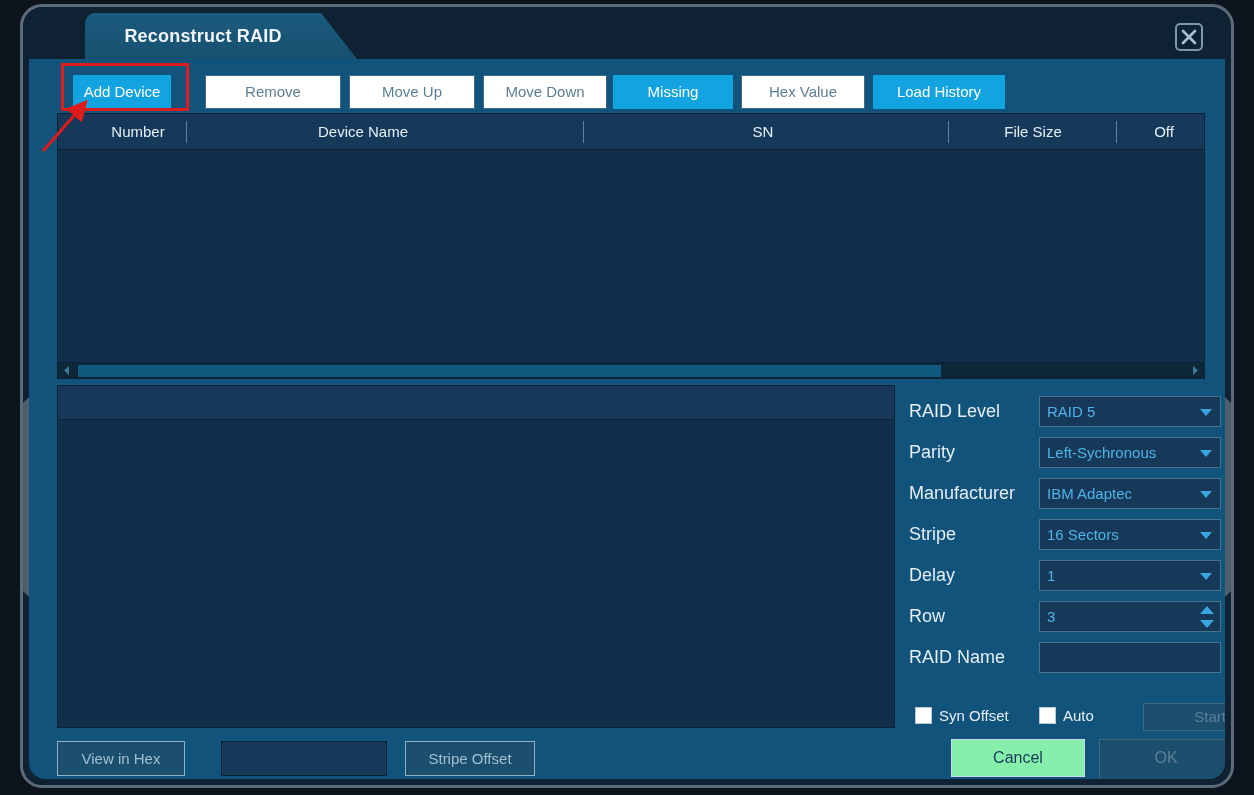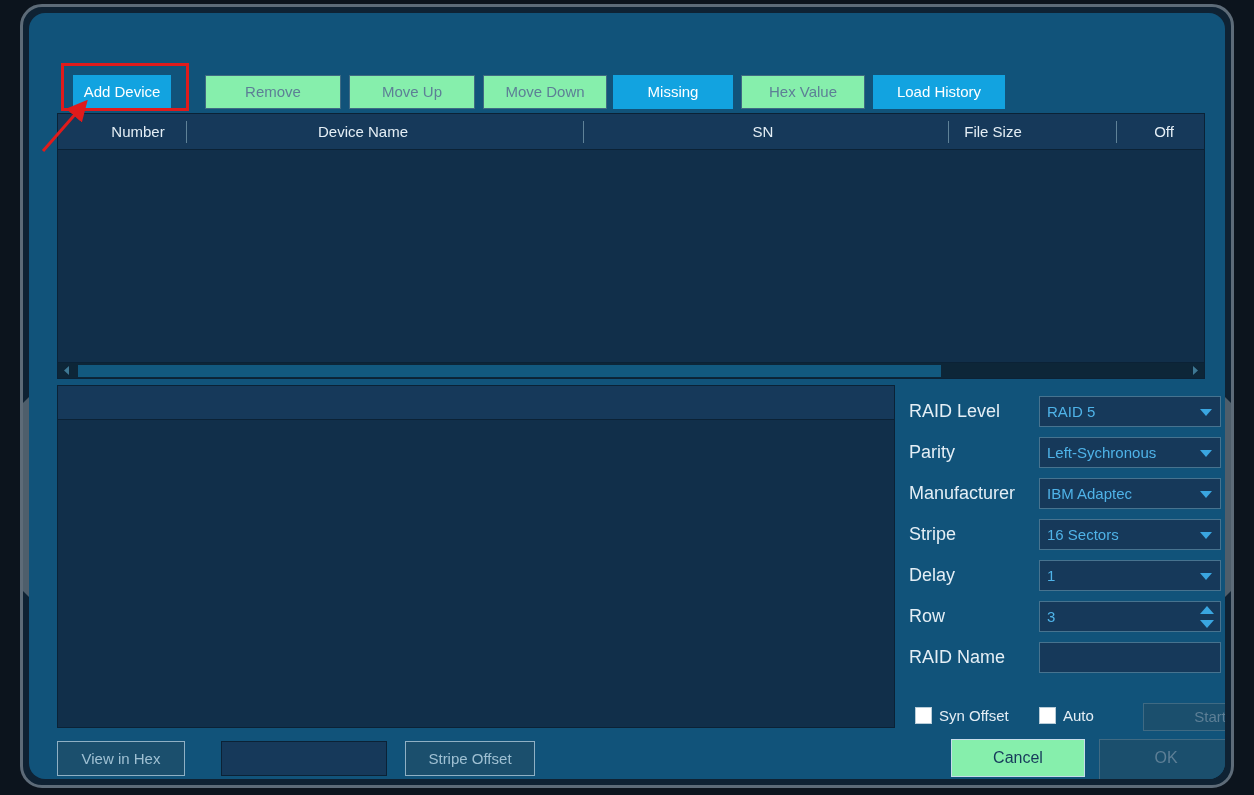--- a/index.html
+++ b/index.html
@@ -94,21 +94,21 @@
     line-height: 32px;
     text-align: center;
     font-size: 15px;
     border: 1px solid transparent;
     background: transparent;
     font-family: "Liberation Sans", sans-serif;
     cursor: pointer;
     white-space: nowrap;
   }
   .tbtn.accent   { background: #12a3e0; color: #ffffff; border-color: #12a3e0; }
-  .tbtn.disabled { background: #86efac; color: #5d7f96; border-color: #3f6a83; cursor: default; }
+  .tbtn.disabled { background: #ffffff; color: #5d7f96; border-color: #3f6a83; cursor: default; }
 
   
   #annot-box {
     position: absolute;
     left: 38px; top: 56px;
     width: 128px; height: 48px;
     border: 3px solid #e01b1b;
     pointer-events: none;
     z-index: 30;
   }
@@ -324,40 +324,50 @@
 </head>
 <body>
 
 <div id="app-frame">
 
   <div class="side-grip left"></div>
   <div class="side-grip right"></div>
 
   <div id="dialog">
 
+    <div id="titlebar">
+      <div id="title-tab"></div>
+      <div id="title-text">Reconstruct RAID</div>
+
+      <div id="close-button">
+        <svg width="24" height="24" viewBox="0 0 24 24">
+          <path d="M6 6 L18 18 M18 6 L6 18" stroke="#a9c2d2" stroke-width="2.6" stroke-linecap="round" fill="none"></path>
+        </svg>
+      </div>
+    </div>
 
     <div id="toolbar">
         <div class="tbtn accent" style="left: 44px; width: 98px;">Add Device</div>
         <div class="tbtn disabled" style="left: 176px; width: 136px;">Remove</div>
         <div class="tbtn disabled" style="left: 320px; width: 126px;">Move Up</div>
         <div class="tbtn disabled" style="left: 454px; width: 124px;">Move Down</div>
         <div class="tbtn accent" style="left: 584px; width: 120px;">Missing</div>
         <div class="tbtn disabled" style="left: 712px; width: 124px;">Hex Value</div>
         <div class="tbtn accent" style="left: 844px; width: 132px;">Load History</div>
       </div>
 
     <div id="table-panel">
       <div id="table-head">
           <div class="th" style="left: 35px; width: 90px;">Number</div>
           <div class="col-sep" style="left: 128px;"></div>
           <div class="th" style="left: 160px; width: 290px;">Device Name</div>
           <div class="col-sep" style="left: 525px;"></div>
           <div class="th" style="left: 560px; width: 290px;">SN</div>
           <div class="col-sep" style="left: 890px;"></div>
-          <div class="th" style="left: 860px; width: 150px;">File Size</div>
+          <div class="th" style="left: 900px; width: 150px;">File Size</div>
           <div class="col-sep" style="left: 1058px;"></div>
           <div class="th" style="left: 1070px; width: 72px;">Off</div>
         </div>
       <div id="table-body"></div>
     </div>
 
     <div id="hscroll">
       <div class="sb-arrow left">
         <svg width="16" height="15" viewBox="0 0 16 15">
           <path d="M10 3 L5 7.5 L10 12 Z" fill="#3e7894"></path>

